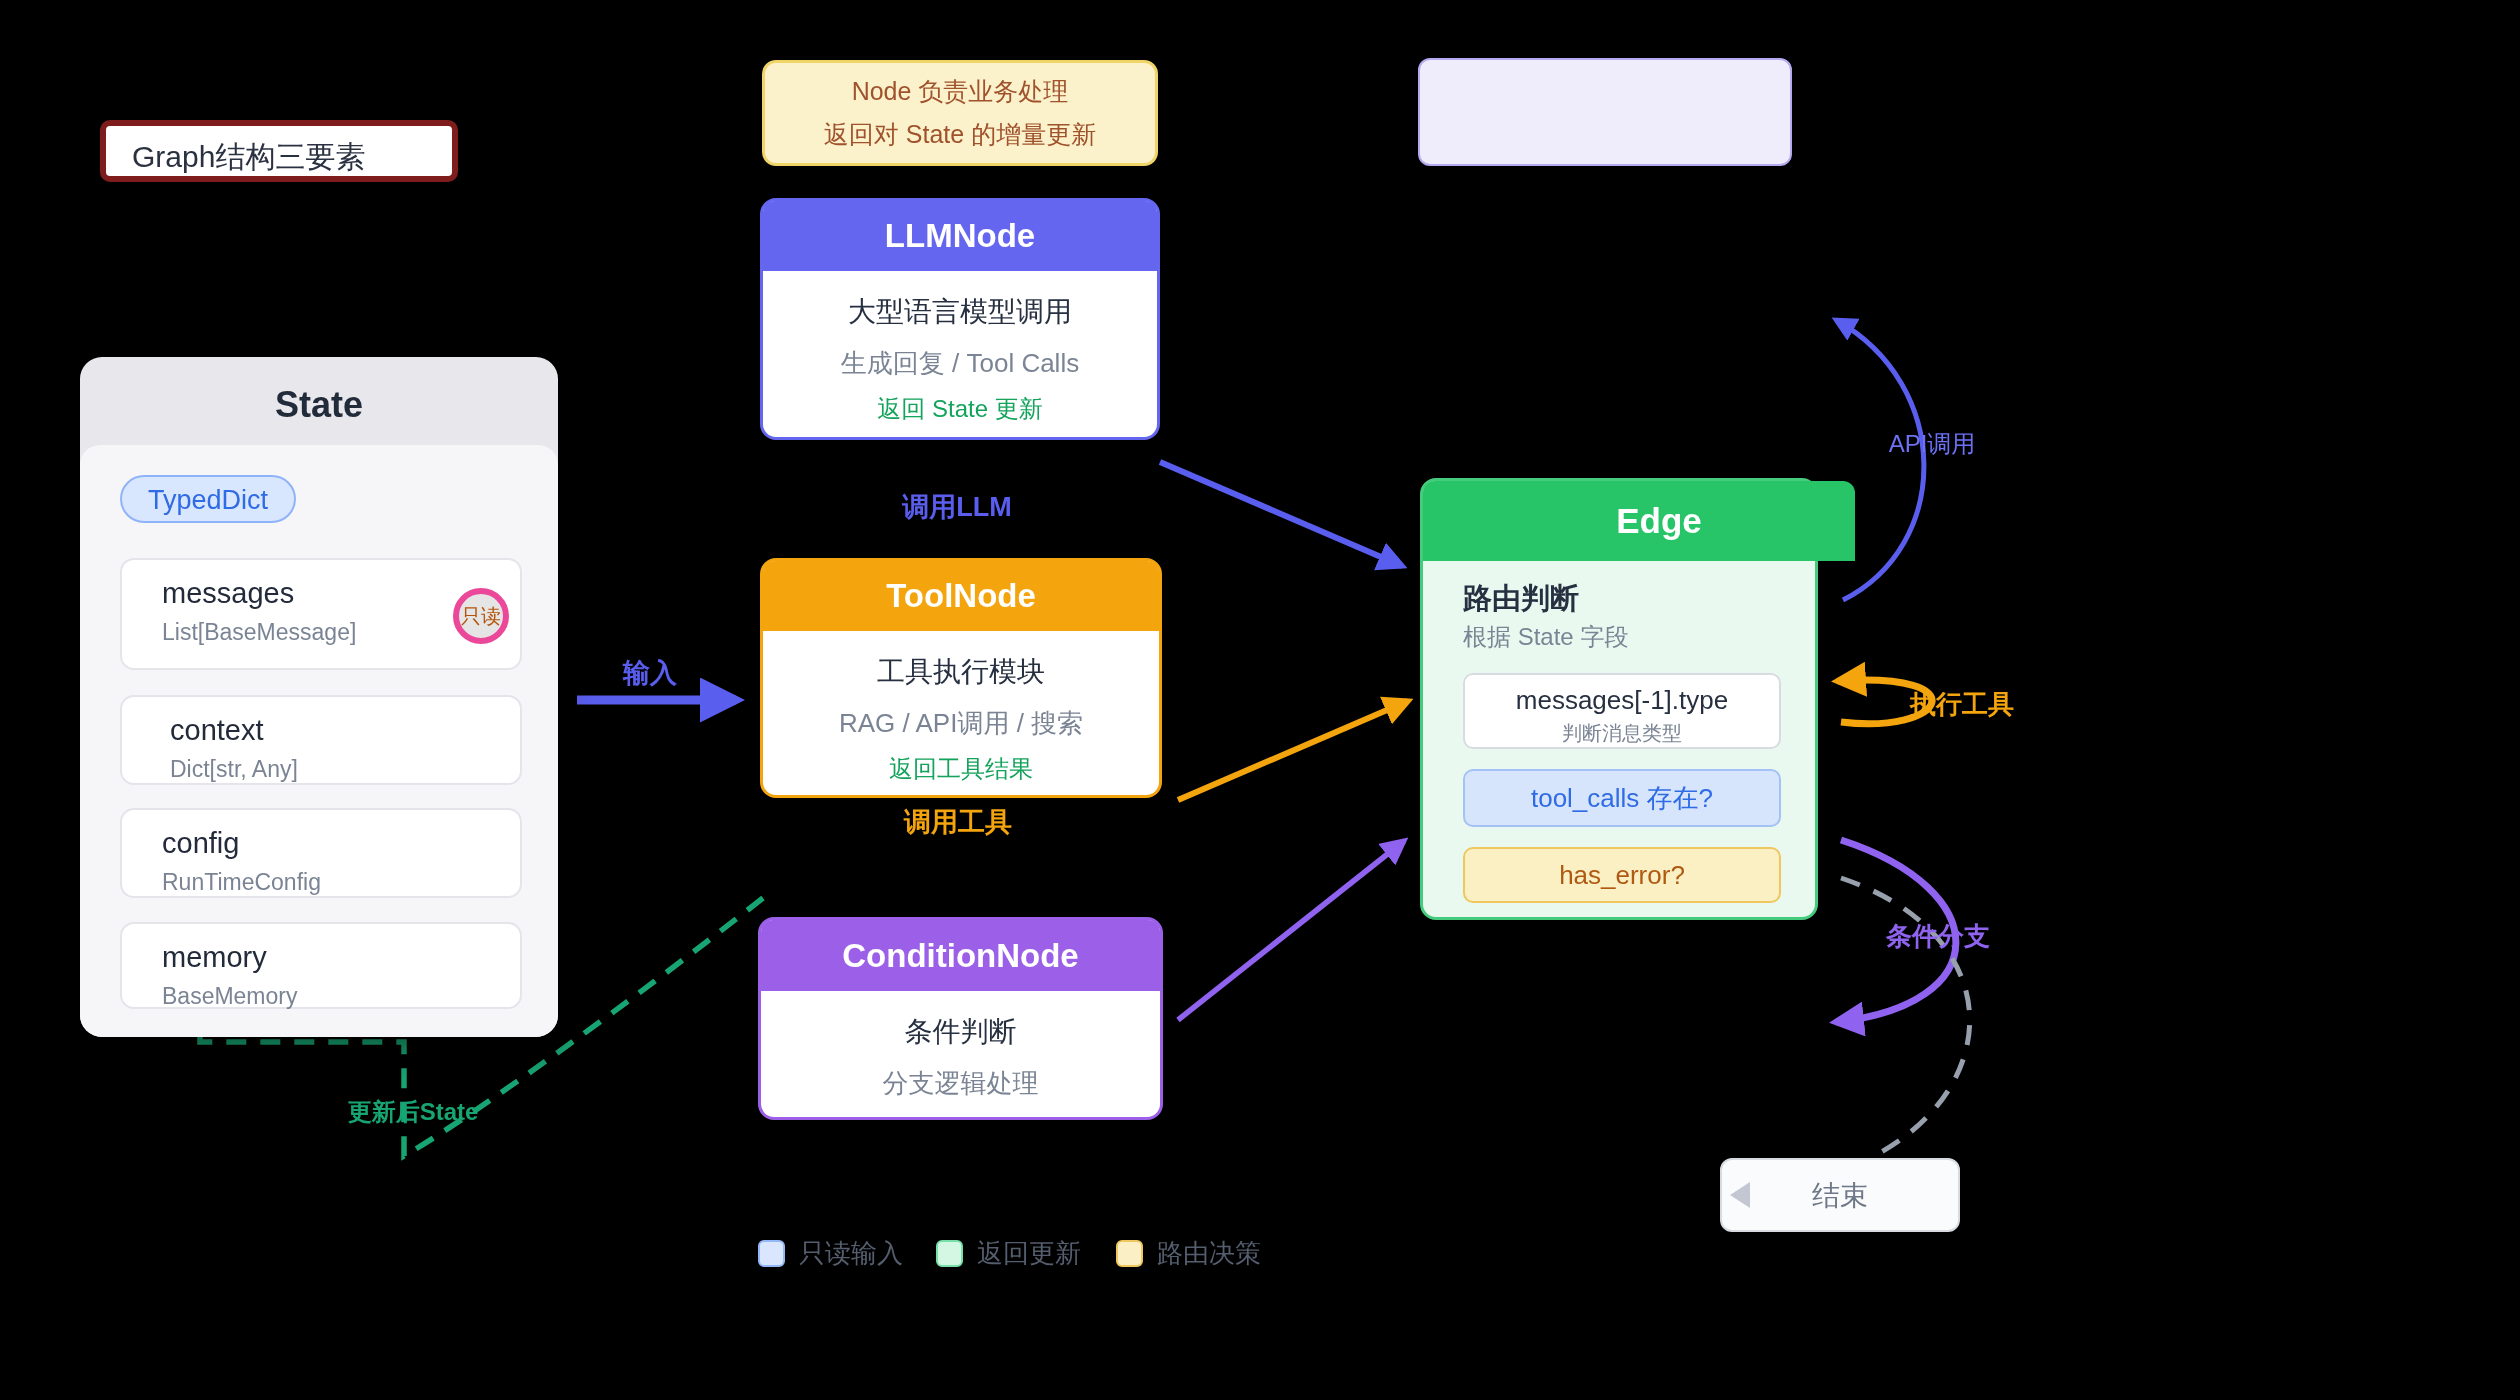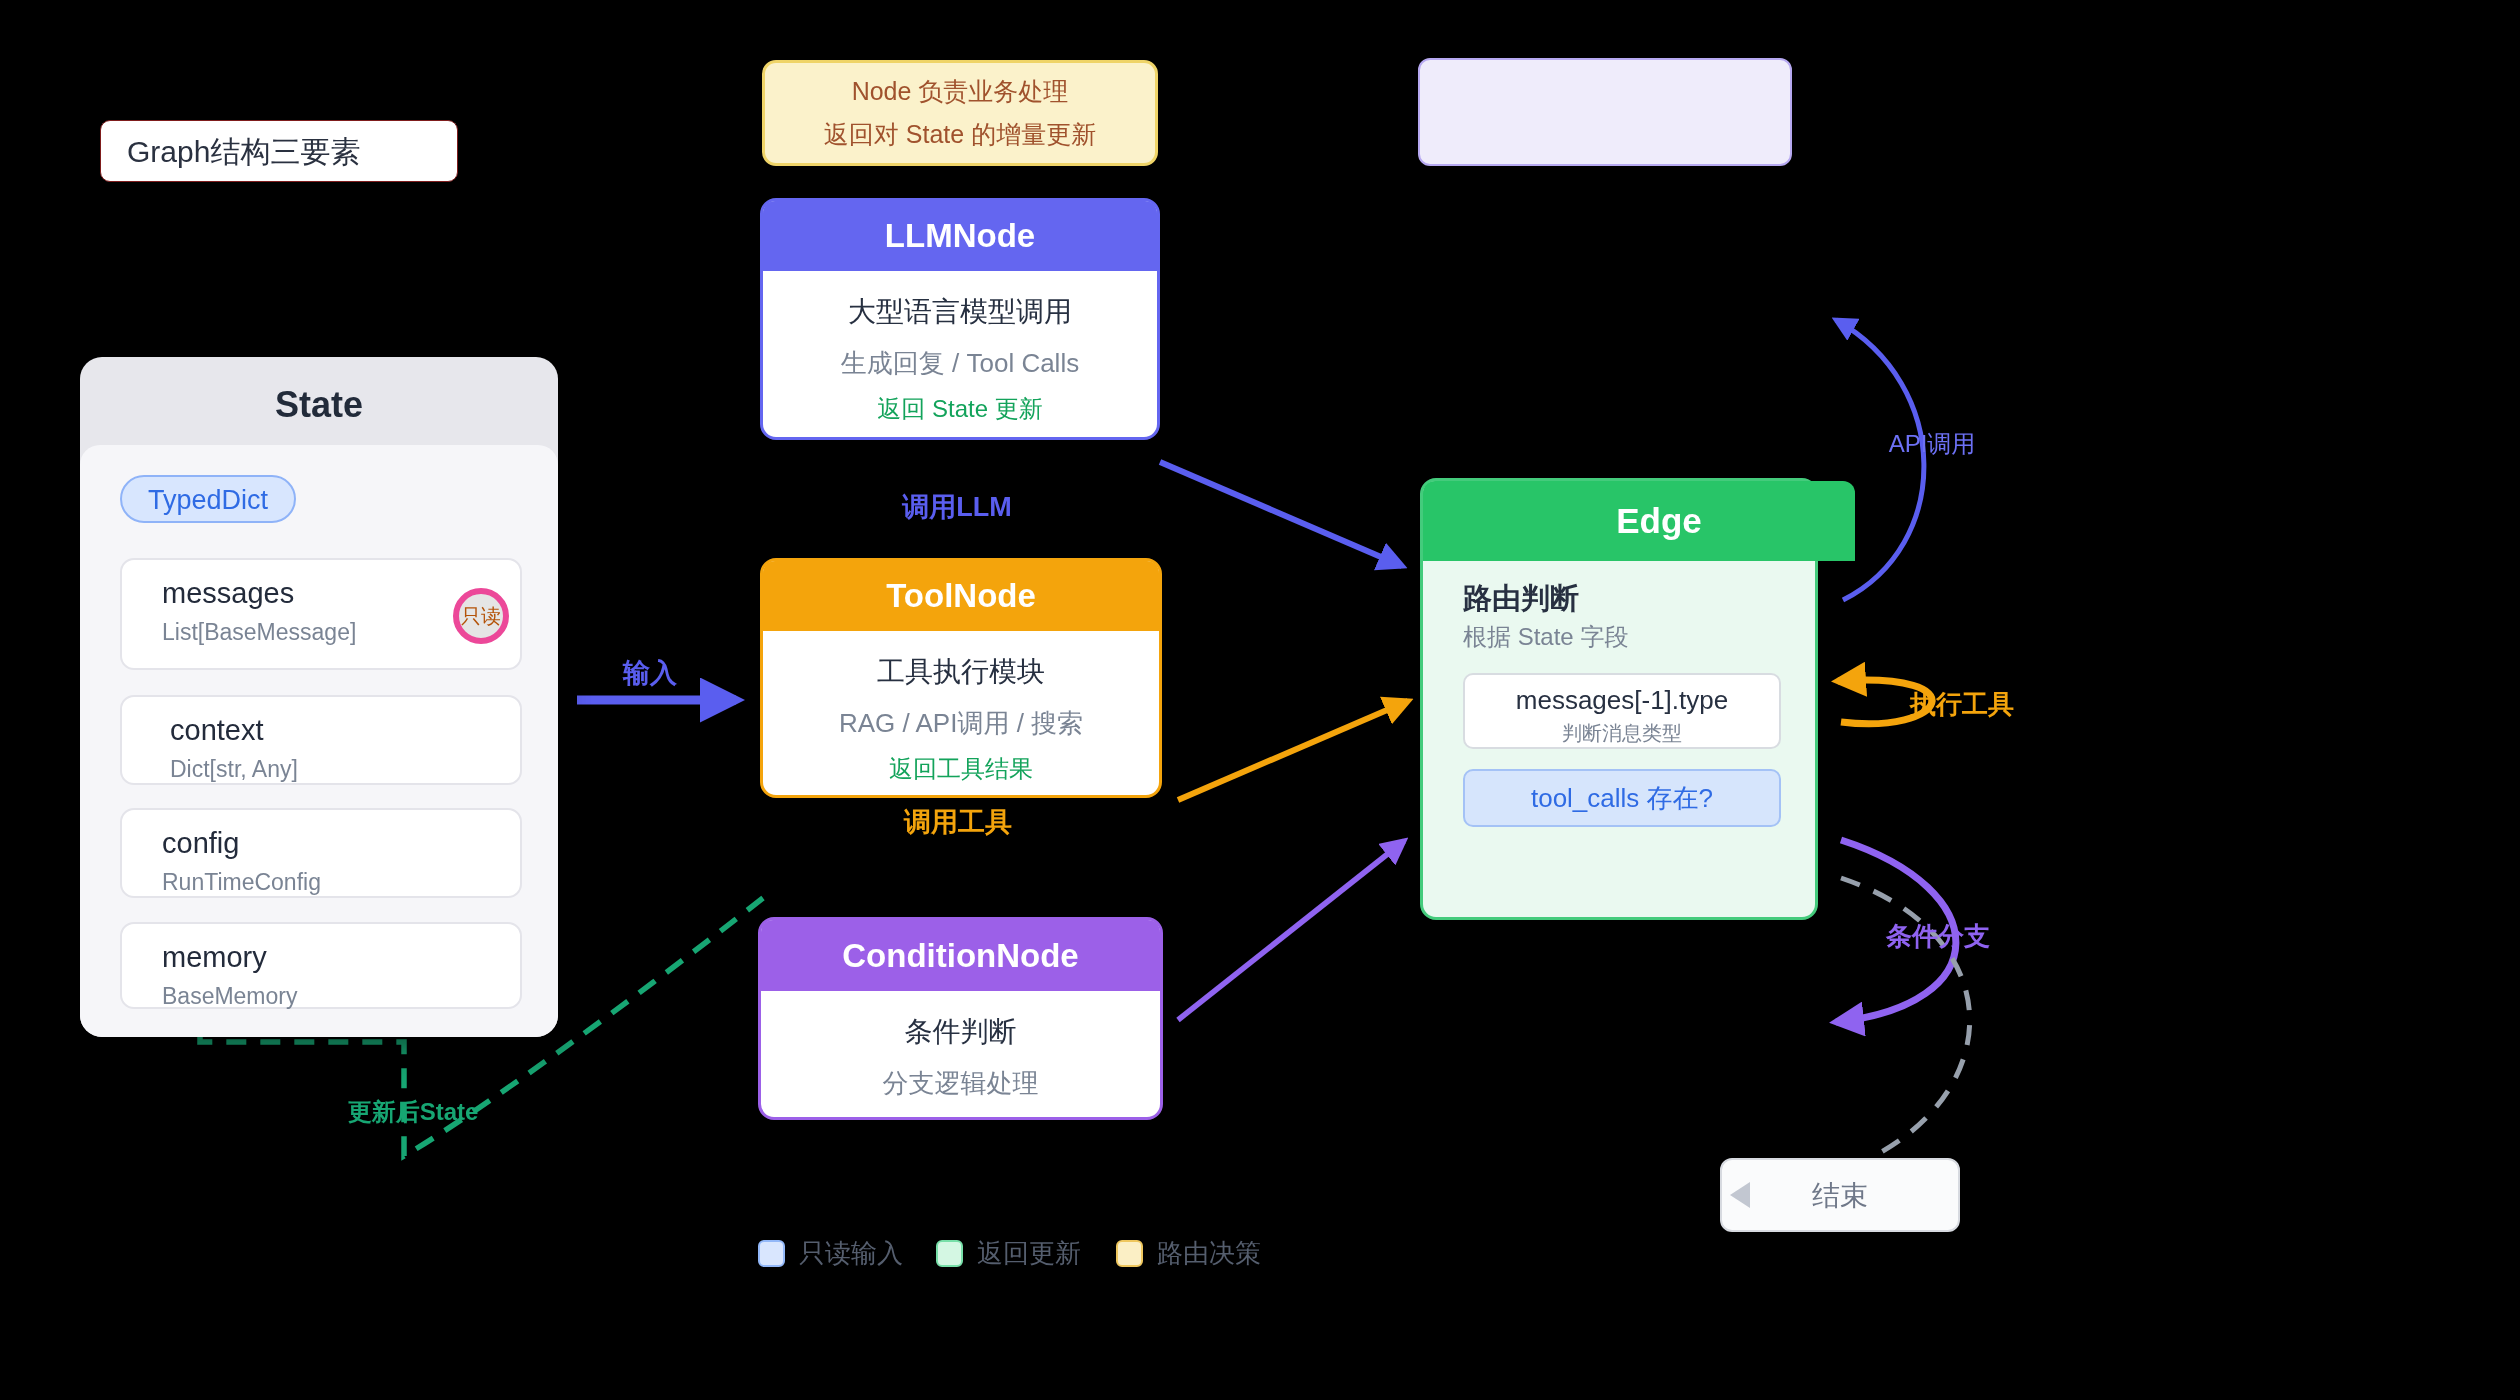--- a/index.html
+++ b/index.html
@@ -2,21 +2,21 @@
 <html><head>
 <meta charset="utf-8">
 <style>
   html,body{margin:0;padding:0;background:#000;}
   #canvas{position:relative;width:2520px;height:1400px;background:#000;overflow:hidden;
           font-family:"Liberation Sans","DejaVu Sans",sans-serif;}
   .abs{position:absolute;}
   #arrow-layer{position:absolute;left:0;top:0;width:2520px;height:1400px;pointer-events:none;}
 
   
-  .title-box{left:100px;top:120px;width:358px;height:62px;background:#fff;border:1px solid #7f1d1d;
+  .title-box{left:100px;top:120px;width:358px;height:62px;background:#fff;border:6px solid #7f1d1d;
              border-radius:10px;color:#2a3140;font-size:30px;line-height:62px;padding-left:26px;box-sizing:border-box;}
 
   
   .note-box{left:762px;top:60px;width:396px;height:106px;background:#fbf2cb;border:3px solid #efd468;
             border-radius:14px;color:#a0522d;font-size:25px;text-align:center;box-sizing:border-box;
             display:flex;flex-direction:column;justify-content:center;gap:10px;}
 
   
   .ghost-box{left:1418px;top:58px;width:374px;height:108px;background:#efecfb;border:2.5px solid #b7a9f1;border-radius:12px;box-sizing:border-box;}
 
@@ -190,20 +190,21 @@
 
   <div class="abs edge-box">
     <div class="edge-header">Edge</div>
     <div class="edge-heading">路由判断</div>
     <div class="edge-subheading">根据 State 字段</div>
     <div class="check check-white">
       <div class="check-main">messages[-1].type</div>
       <div class="check-sub">判断消息类型</div>
     </div>
     <div class="check check-blue">tool_calls 存在?</div>
+    <div class="check check-yellow">has_error?</div>
   </div>
 
   <div class="abs end-box">
     <div class="end-tri"></div>
     <span>结束</span>
   </div>
 
   <div class="abs legend-item legend-1">
     <div class="legend-swatch sw-blue"></div>
     <div class="legend-label">只读输入</div>

